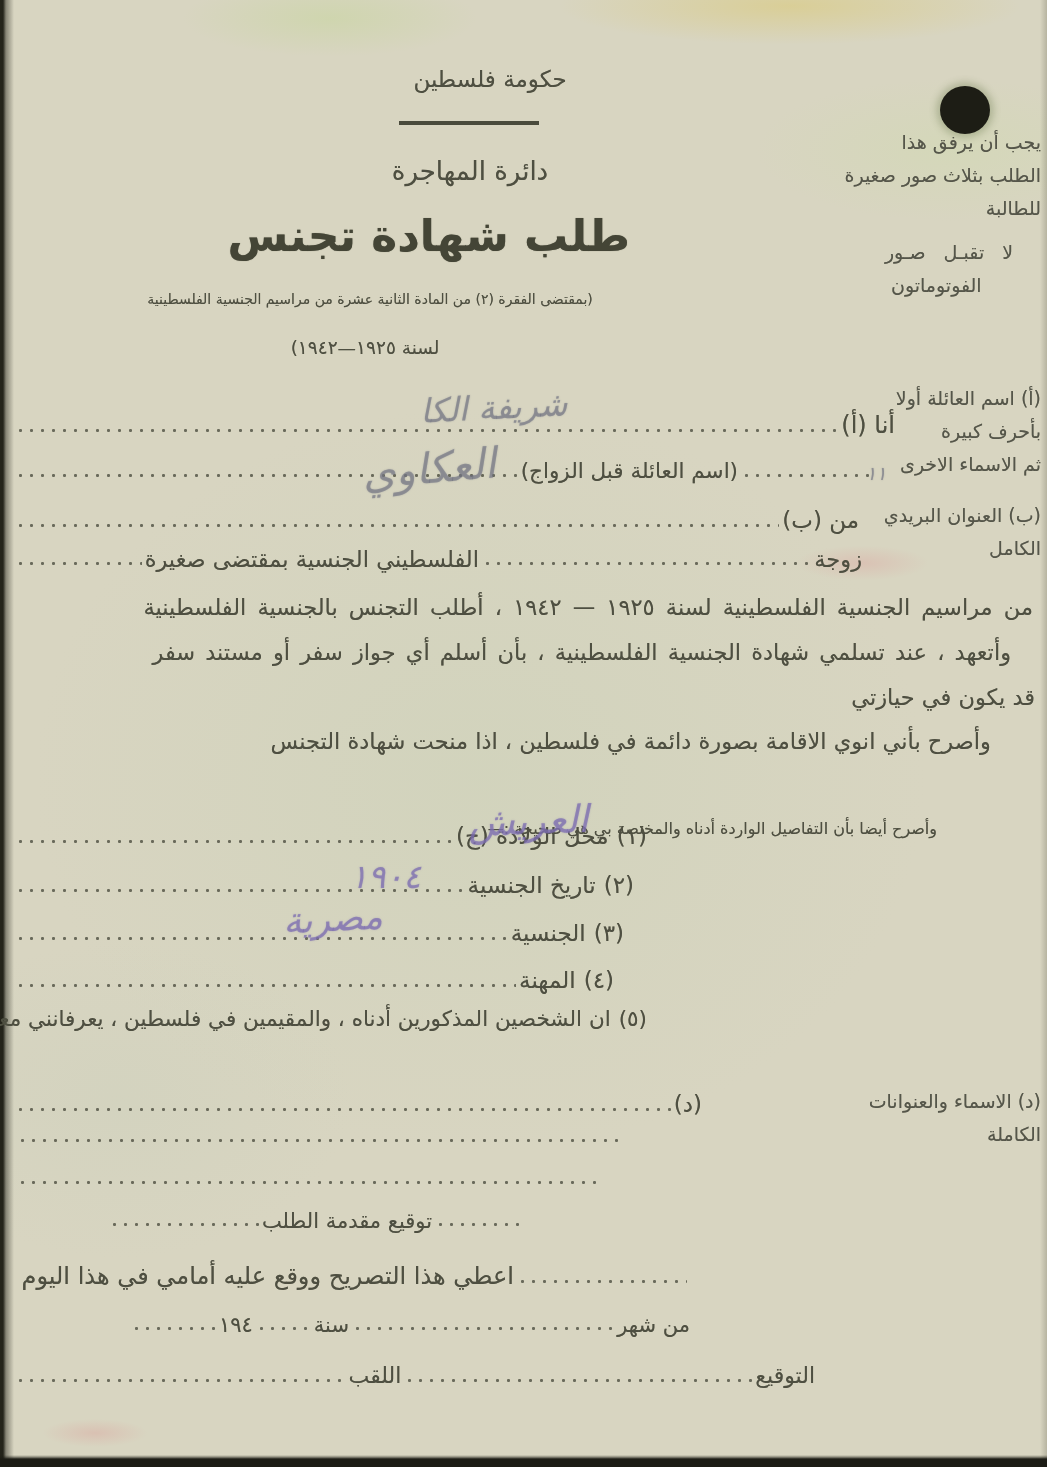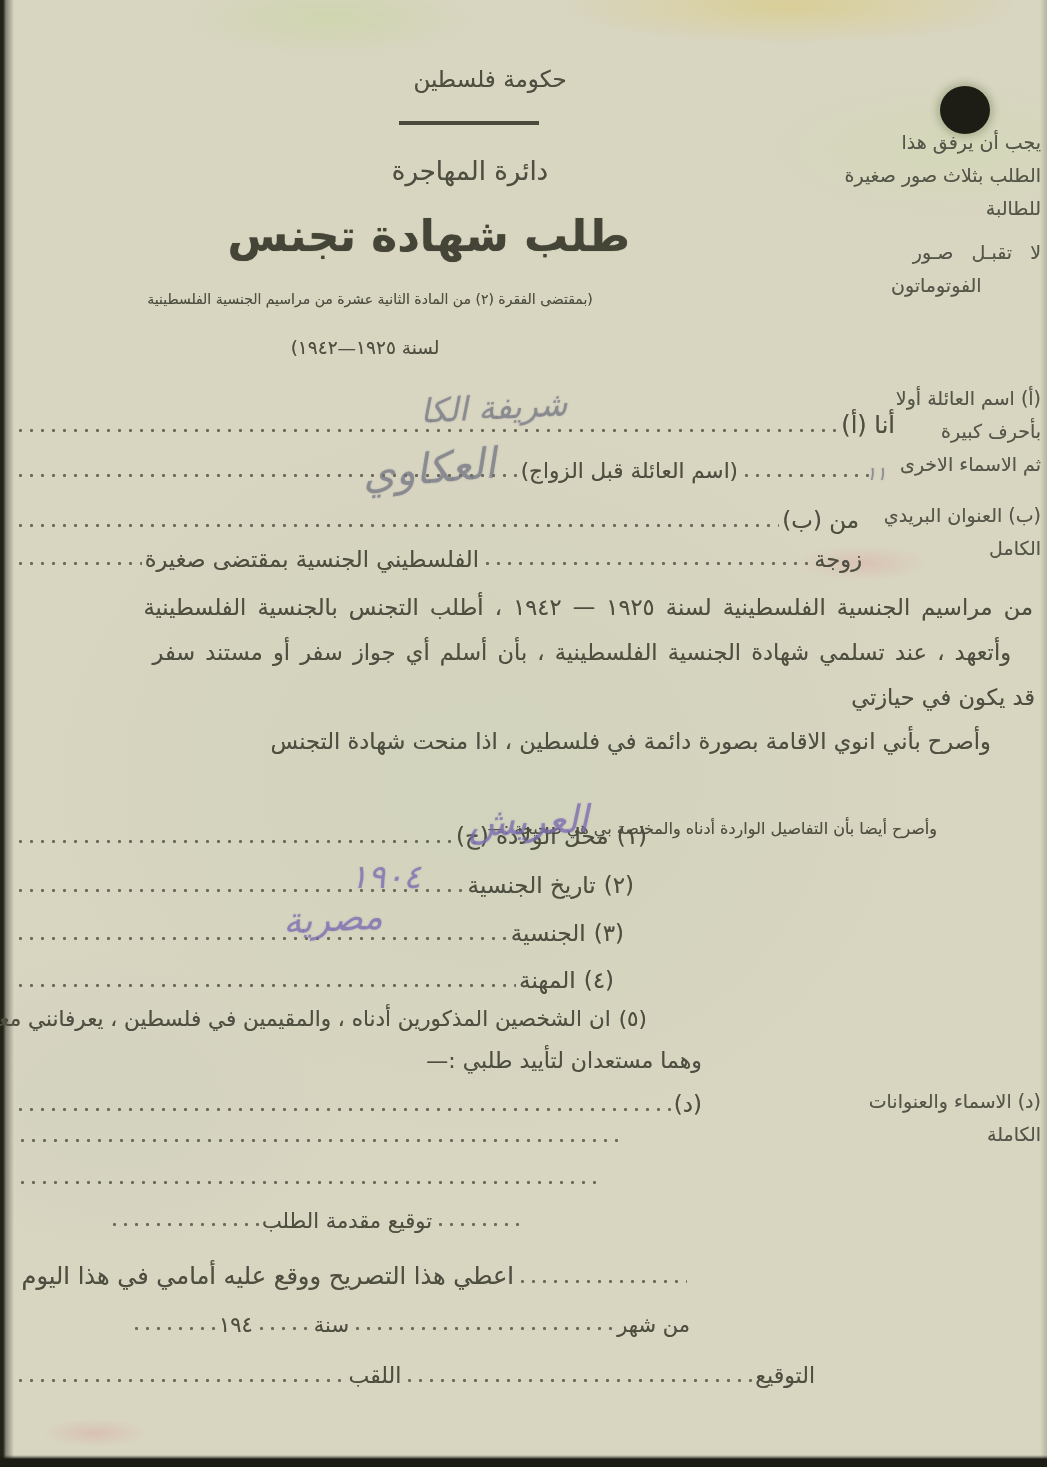--- a/index.html
+++ b/index.html
@@ -60,21 +60,21 @@
   <div class="abs ctr nowrap" style="left:270px;top:210px;width:360px;font-size:44px;font-weight:bold;color:#444536;text-shadow:0 0 0.8px rgba(55,56,40,.6);">طلب شهادة تجنس</div>
   <div class="abs ink ctr nowrap" style="left:80px;top:291px;width:580px;font-size:14px;">(بمقتضى الفقرة (٢) من المادة الثانية عشرة من مراسيم الجنسية الفلسطينية</div>
   <div class="abs ink ctr nowrap" style="left:280px;top:337px;width:170px;font-size:18.5px;">لسنة ١٩٢٥—١٩٤٢)</div>
 
   <div class="mnote" style="top:126px;width:184px;">
     <div>يجب أن يرفق هذا</div>
     <div>الطلب بثلاث صور صغيرة</div>
     <div>للطالبة</div>
   </div>
   <div class="mnote" style="top:236px;width:184px;">
-    <div style="word-spacing:12px;">لا تقبـل صـور</div>
+    <div style="word-spacing:12px;text-align:center;">لا تقبـل صـور</div>
     <div style="padding-left:34px;text-align:left;">الفوتوماتون</div>
   </div>
 
   <div class="mnote" style="top:382px;width:200px;">
     <div>(أ) اسم العائلة أولا</div>
     <div style="padding-left:24px;">بأحرف كبيرة</div>
     <div style="padding-left:10px;">ثم الاسماء الاخرى</div>
   </div>
 
   <div class="mnote" style="top:499px;width:200px;">
@@ -135,21 +135,20 @@
   <div class="row ink" style="top:966px;right:433px;left:12px;font-size:23px;">
     <span>(٤)</span>
     <span style="margin-right:8px;">المهنة</span>
     <div class="dots dflex"></div>
   </div>
 
   <div class="row ink" style="top:1006px;right:400px;left:0;font-size:21.5px;">
     <span>(٥)</span>
     <span style="margin-right:8px;">ان الشخصين المذكورين أدناه ، والمقيمين في فلسطين ، يعرفانني معرفة شخصية</span>
   </div>
-  <div class="abs ink nowrap" style="top:1048px;right:345px;font-size:22px;">وهما مستعدان لتأييد طلبي :—</div>
 
   <div class="row ink" style="top:1090px;right:345px;left:12px;font-size:23px;">
     <span>(د)</span>
     <div class="dots dflex"></div>
   </div>
   <div class="abs dots" style="top:1136px;right:420px;left:14px;"></div>
   <div class="abs dots" style="top:1178px;right:440px;left:14px;"></div>
 
   <div class="row ink" style="top:1208px;right:517px;left:106px;font-size:21px;">
     <div class="dots" style="width:92px;"></div>

